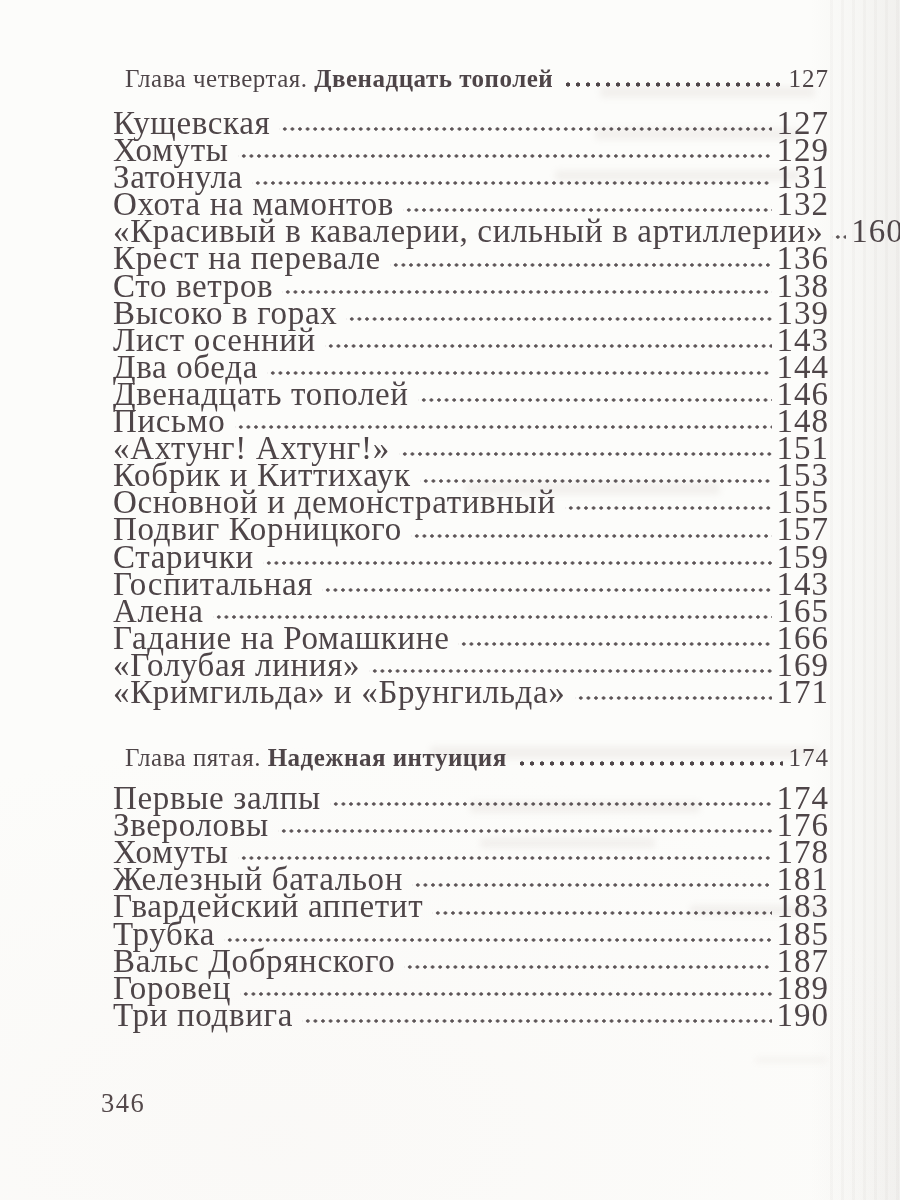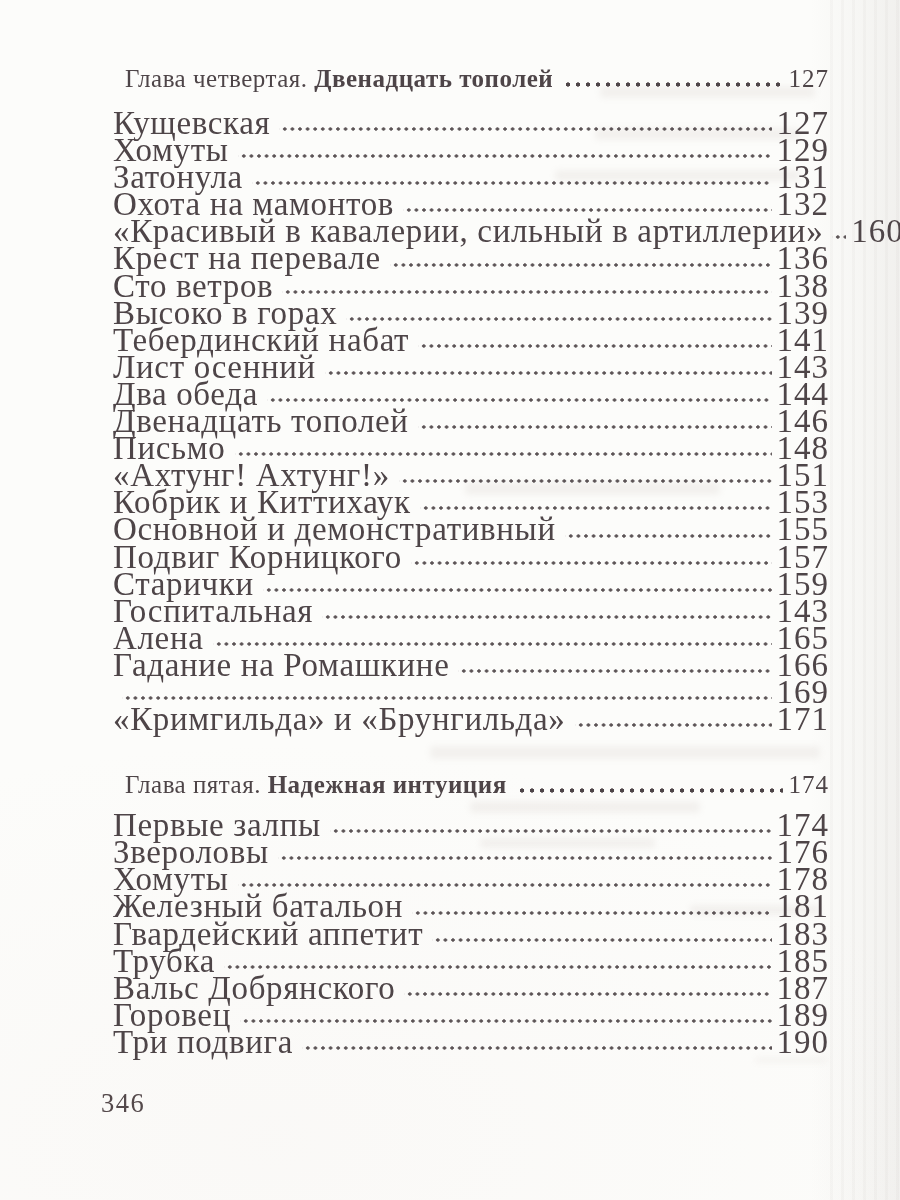--- a/index.html
+++ b/index.html
@@ -165,25 +165,20 @@
             <span class="entry-title">Сто ветров</span>
             <span class="leader"></span>
             <span class="pagenum">138</span>
           </li>
           <li class="row entry-row">
             <span class="entry-title">Высоко в горах</span>
             <span class="leader"></span>
             <span class="pagenum">139</span>
           </li>
           <li class="row entry-row">
-            <span class="entry-title">Тебердинский набат</span>
-            <span class="leader"></span>
-            <span class="pagenum">141</span>
-          </li>
-          <li class="row entry-row">
             <span class="entry-title">Лист осенний</span>
             <span class="leader"></span>
             <span class="pagenum">143</span>
           </li>
           <li class="row entry-row">
             <span class="entry-title">Два обеда</span>
             <span class="leader"></span>
             <span class="pagenum">144</span>
           </li>
           <li class="row entry-row">
@@ -230,20 +225,21 @@
             <span class="entry-title">Алена</span>
             <span class="leader"></span>
             <span class="pagenum">165</span>
           </li>
           <li class="row entry-row">
             <span class="entry-title">Гадание на Ромашкине</span>
             <span class="leader"></span>
             <span class="pagenum">166</span>
           </li>
           <li class="row entry-row">
+            <span class="entry-title">«Голубая линия»</span>
             <span class="leader"></span>
             <span class="pagenum">169</span>
           </li>
           <li class="row entry-row">
             <span class="entry-title">«Кримгильда» и «Брунгильда»</span>
             <span class="leader"></span>
             <span class="pagenum">171</span>
           </li>
         </ul>
       </section>

